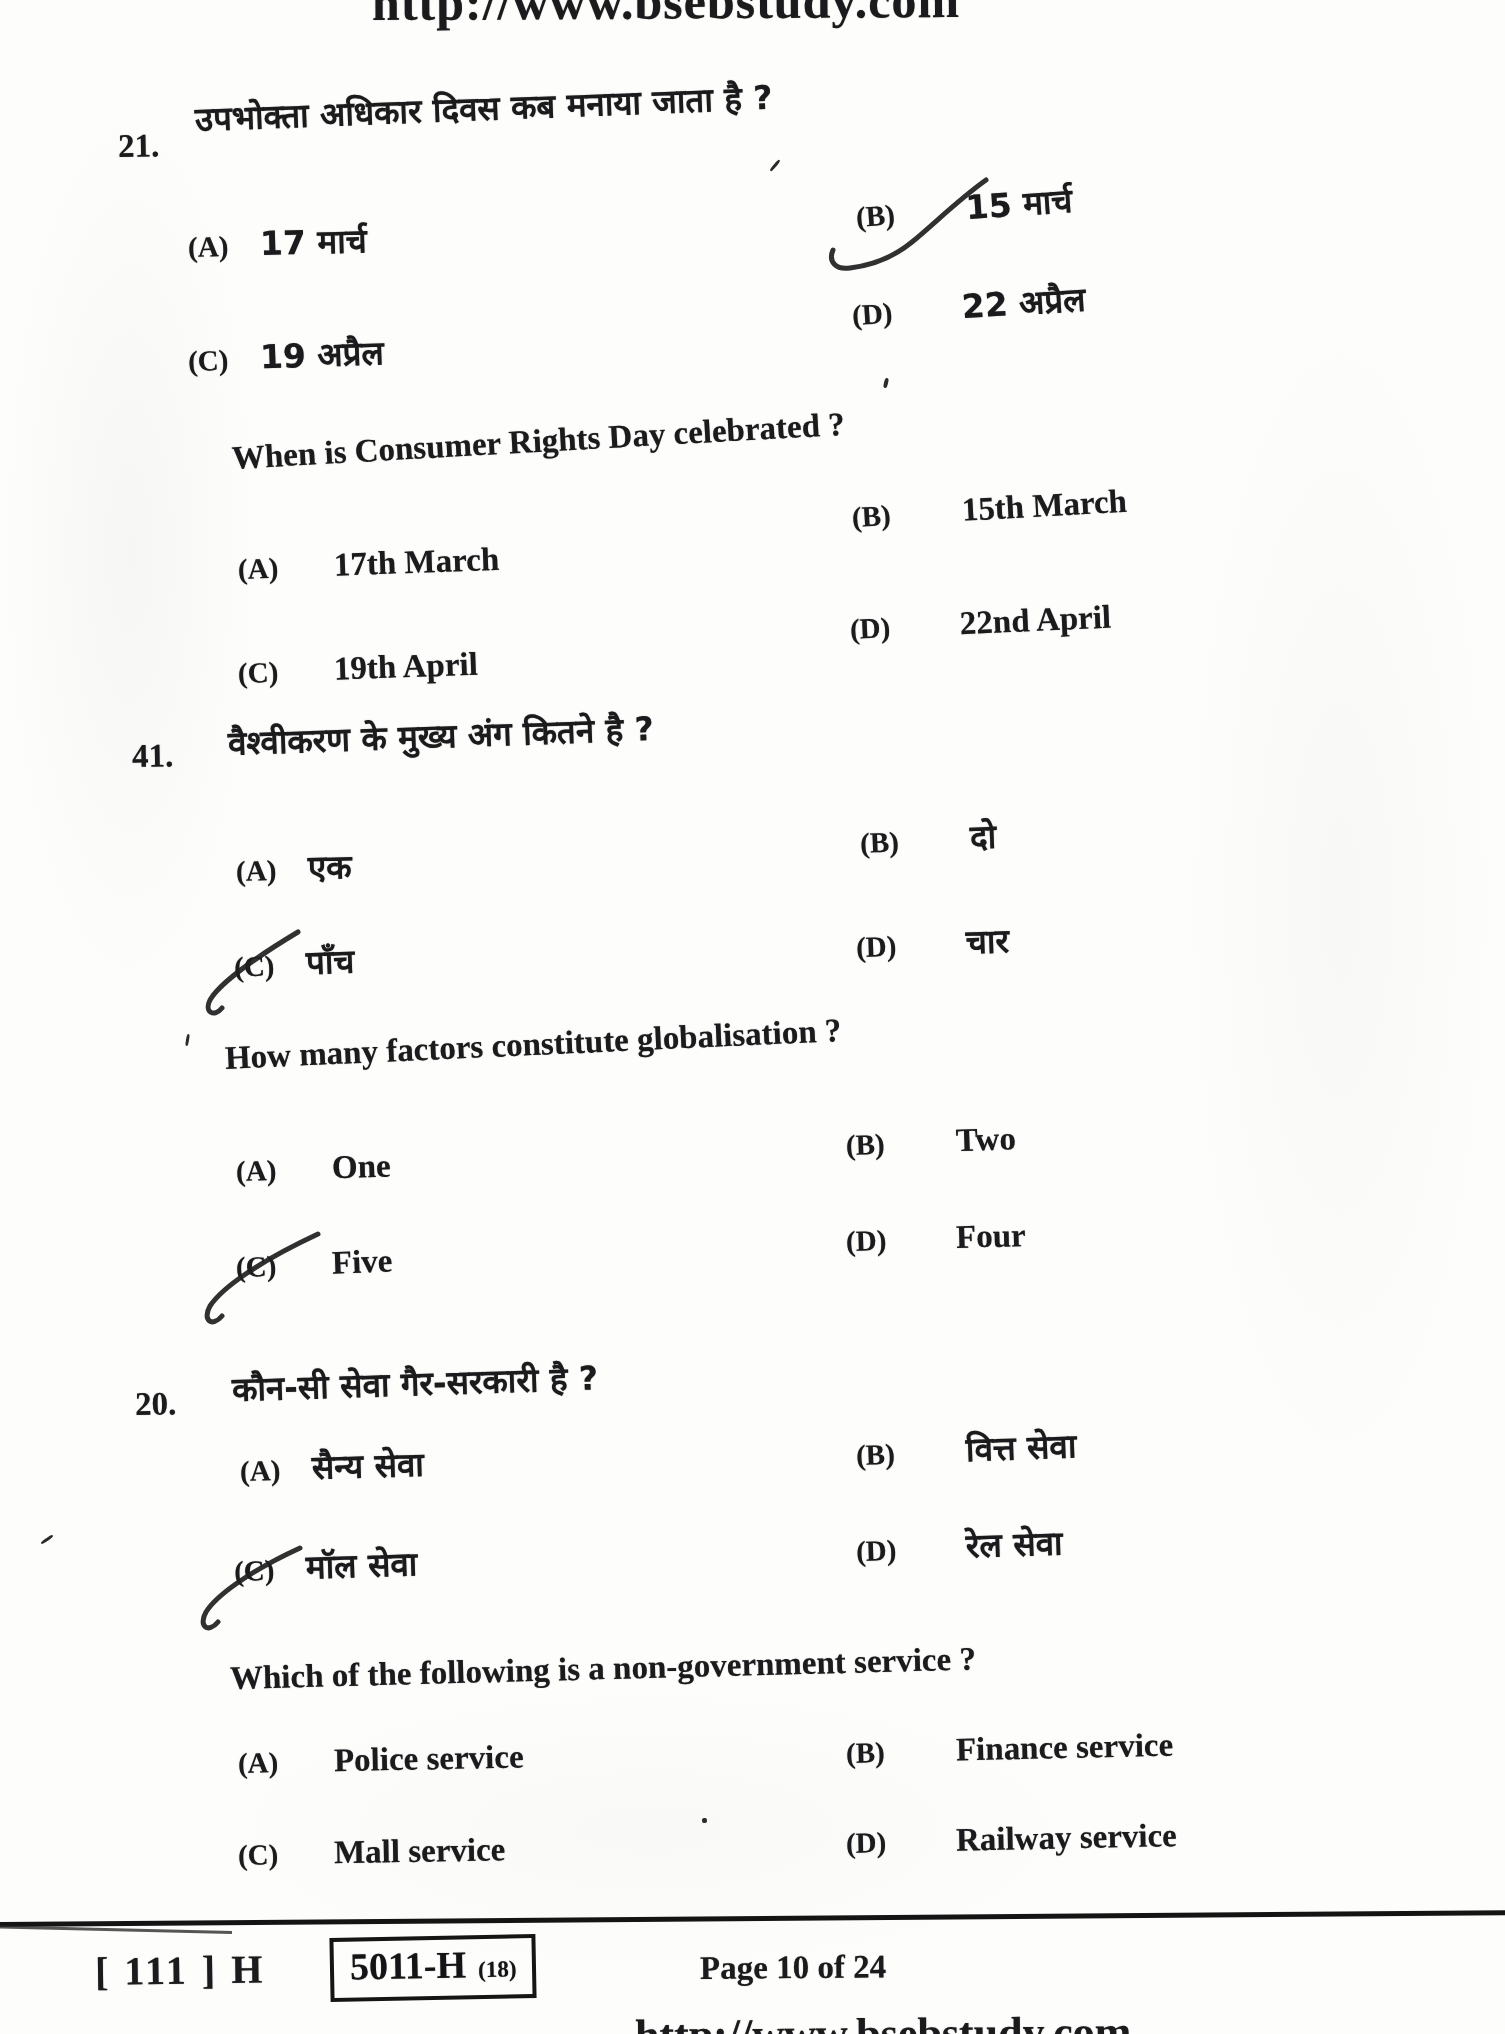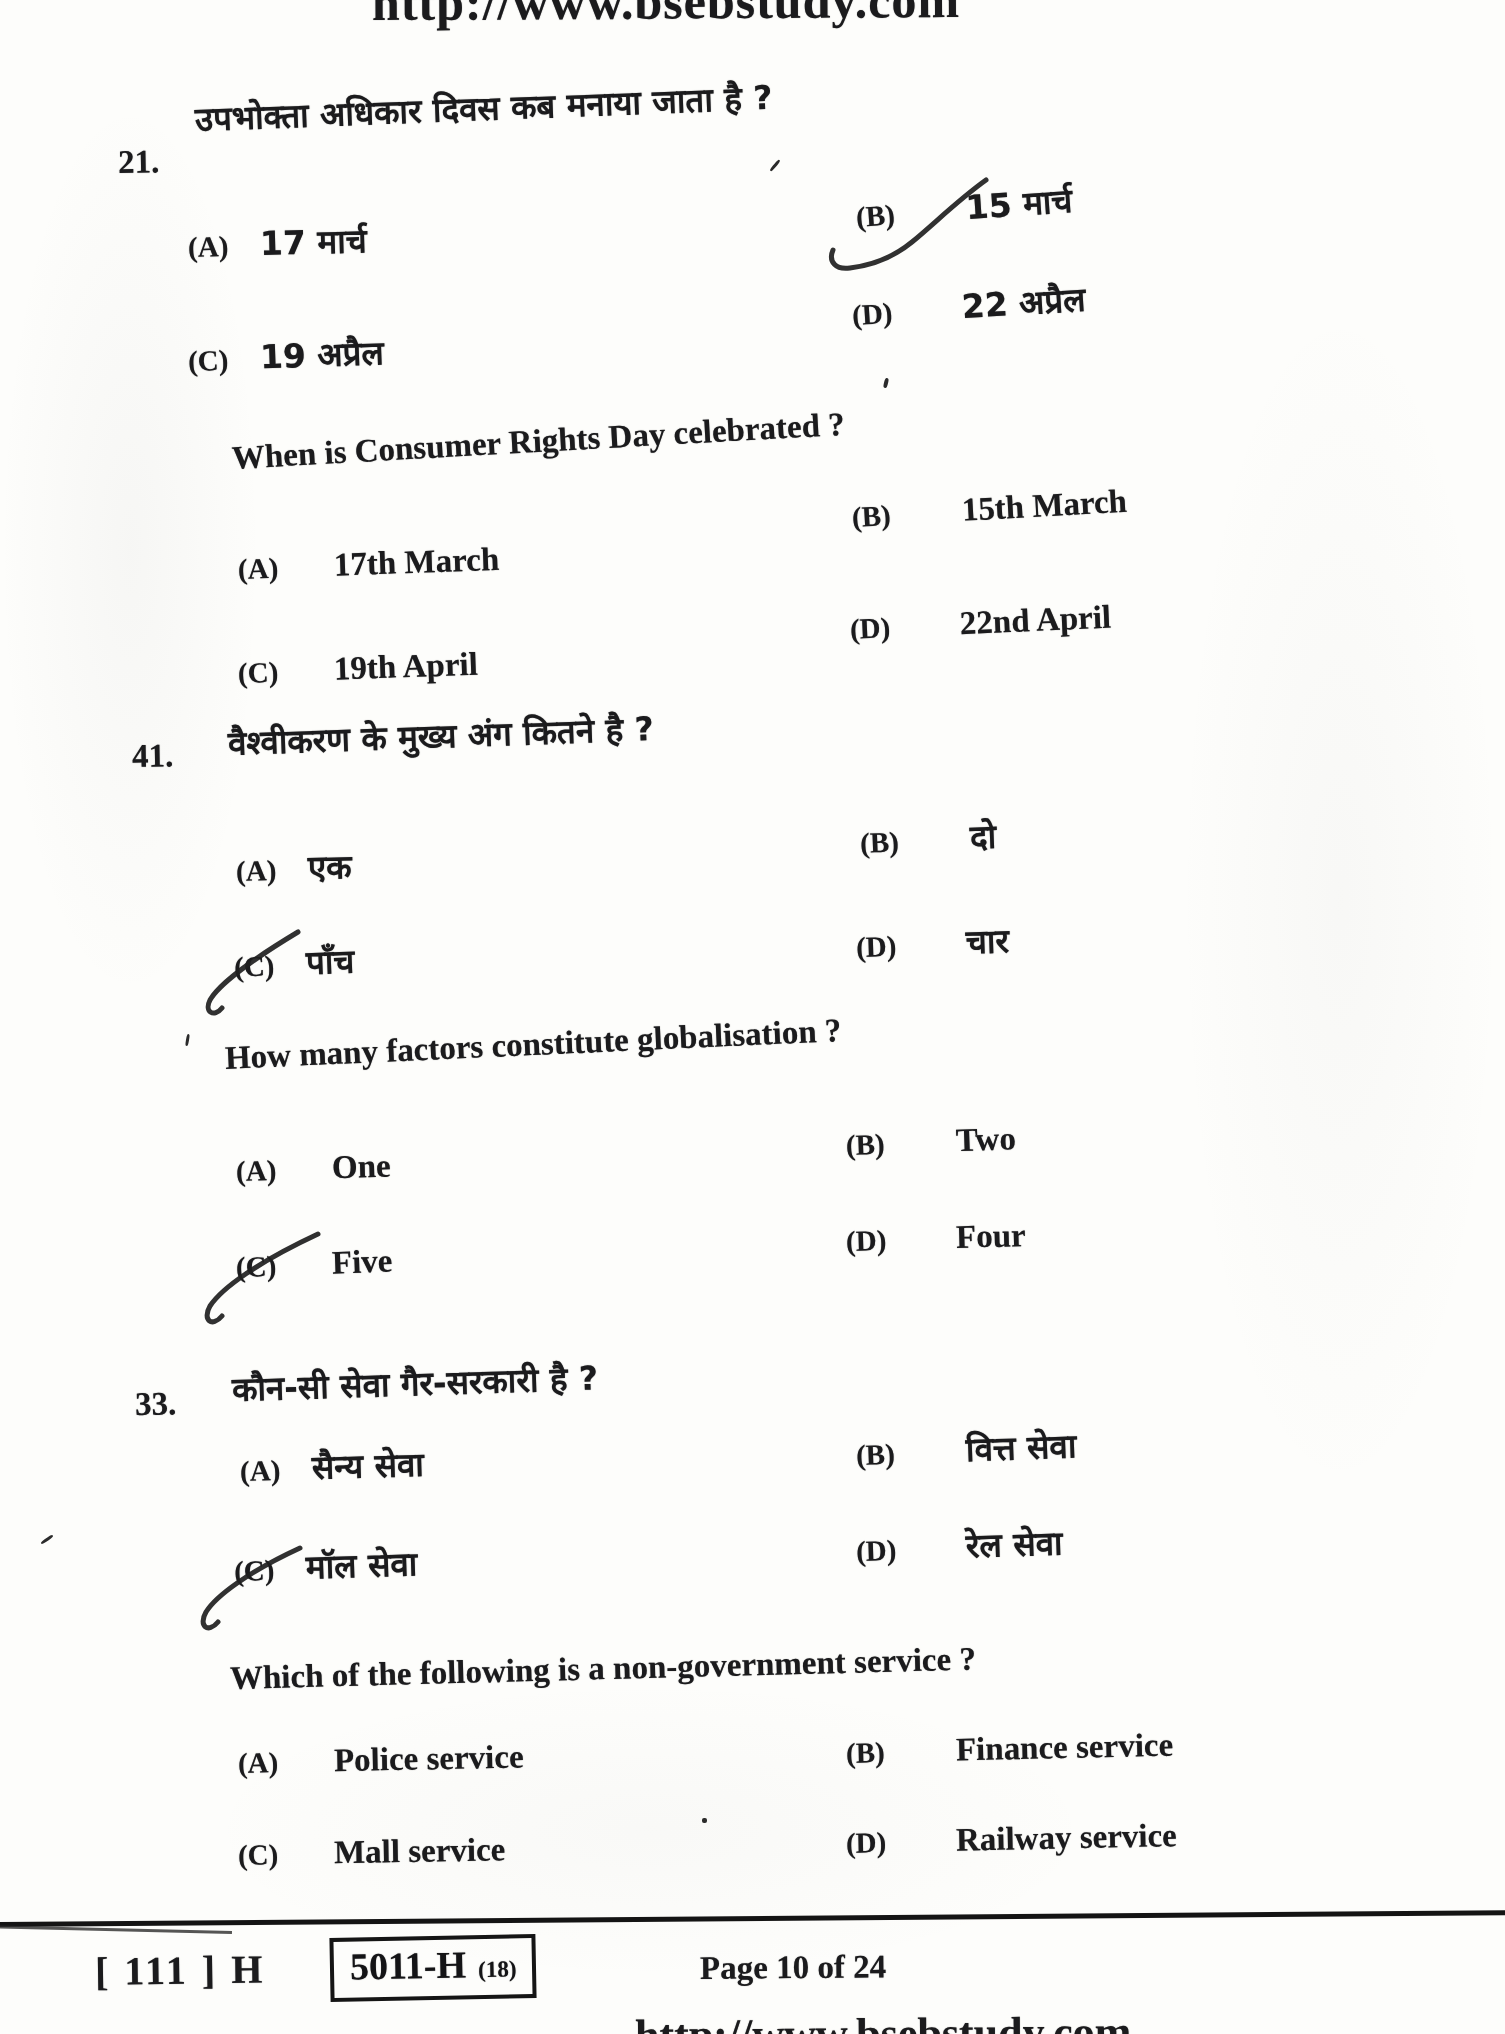--- a/index.html
+++ b/index.html
@@ -59,21 +59,21 @@
 <body>
 
 <div id="page">
 
   <div class="smudge" style="left:0;top:100px;width:260px;height:900px;background:radial-gradient(closest-side,rgba(120,120,120,.05),transparent);"></div>
   <div class="smudge" style="left:1180px;top:300px;width:320px;height:1200px;background:radial-gradient(closest-side,rgba(120,120,120,.04),transparent);"></div>
   <div class="smudge" style="left:200px;top:1680px;width:900px;height:300px;background:radial-gradient(closest-side,rgba(120,120,120,.03),transparent);"></div>
 
   <div class="line url eng" style="left:372px;top:-26px;--rot:-0.3deg">http://www.bsebstudy.com</div>
 
-  <div class="line q-num eng" style="left:118px;top:144px;--rot:-1deg">21.</div>
+  <div class="line q-num eng" style="left:118px;top:128px;--rot:-1deg">21.</div>
   <div class="line q-text hin" style="left:195px;top:96px;--rot:-2.2deg">उपभोक्ता अधिकार दिवस कब मनाया जाता है ?</div>
 
   <div class="line opt" style="left:856px;top:192px;--rot:-4deg">
     <span class="opt-label eng lw-110">(B)</span>
     <span class="opt-text hin">15 मार्च</span>
   </div>
   <div class="line opt" style="left:188px;top:222px;--rot:-1.5deg">
     <span class="opt-label eng lw-72">(A)</span>
     <span class="opt-text hin">17 मार्च</span>
   </div>
@@ -137,21 +137,21 @@
   </div>
   <div class="line opt" style="left:846px;top:1222px;--rot:-1.6deg">
     <span class="opt-label eng lw-110">(D)</span>
     <span class="opt-text eng">Four</span>
   </div>
   <div class="line opt" style="left:236px;top:1248px;--rot:-2deg">
     <span class="opt-label eng lw-96">(C)</span>
     <span class="opt-text eng">Five</span>
   </div>
 
-  <div class="line q-num eng" style="left:135px;top:1386px;--rot:-1deg">33.</div>
+  <div class="line q-num eng" style="left:135px;top:1386px;--rot:-1deg">20.</div>
   <div class="line q-text hin" style="left:232px;top:1366px;--rot:-1.8deg">कौन-सी सेवा गैर-सरकारी है ?</div>
 
   <div class="line opt" style="left:856px;top:1430px;--rot:-2deg">
     <span class="opt-label eng lw-110">(B)</span>
     <span class="opt-text hin">वित्त सेवा</span>
   </div>
   <div class="line opt" style="left:240px;top:1446px;--rot:-1.6deg">
     <span class="opt-label eng lw-72">(A)</span>
     <span class="opt-text hin">सैन्य सेवा</span>
   </div>

